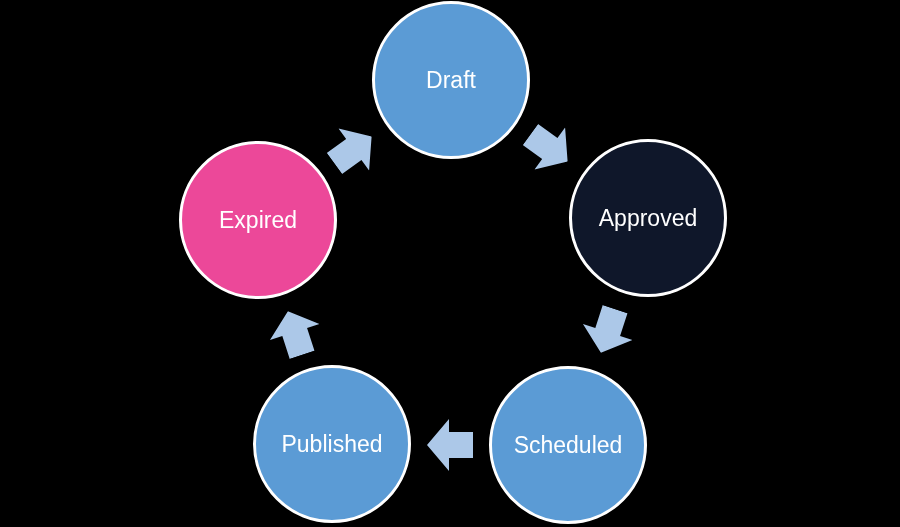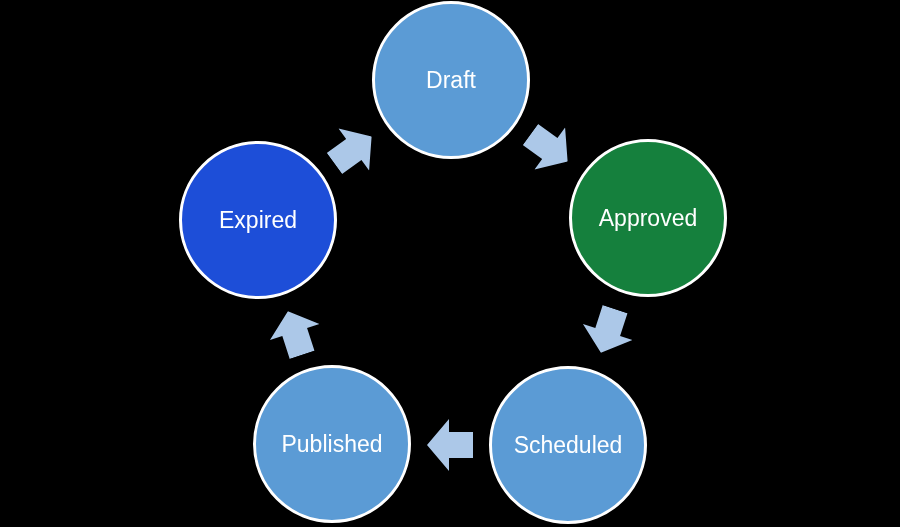--- a/index.html
+++ b/index.html
@@ -53,33 +53,33 @@
 </style>
 </head>
 <body>
 
 <div class="stage" style="background: rgb(0, 0, 0);">
 
   <div class="node node-draft" style="background: rgb(91, 155, 213);">
     <span class="node-label" style="color: rgb(255, 255, 255);">Draft</span>
   </div>
 
-  <div class="node node-approved" style="background: #15803d;">
+  <div class="node node-approved" style="background: #0f172a;">
     <span class="node-label" style="color: rgb(255, 255, 255);">Approved</span>
   </div>
 
   <div class="node node-published" style="background: rgb(91, 155, 213);">
     <span class="node-label" style="color: rgb(255, 255, 255);">Published</span>
   </div>
 
   <div class="node node-scheduled" style="background: rgb(91, 155, 213);">
     <span class="node-label" style="color: rgb(255, 255, 255);">Scheduled</span>
   </div>
 
-  <div class="node node-expired" style="background: #1d4ed8; align-items: center;">
+  <div class="node node-expired" style="background: #ec4899; align-items: center;">
     <span class="node-label" style="color: rgb(255, 255, 255);">Expired</span>
   </div>
 
   <div class="arrow arrow-1">
     <svg viewBox="0 0 46 52" xmlns="http://www.w3.org/2000/svg">
       <polygon points="0,13 24,13 24,0 46,26 24,52 24,39 0,39" fill="#ACC8E8"></polygon>
     </svg>
   </div>
 
   <div class="arrow arrow-2">

